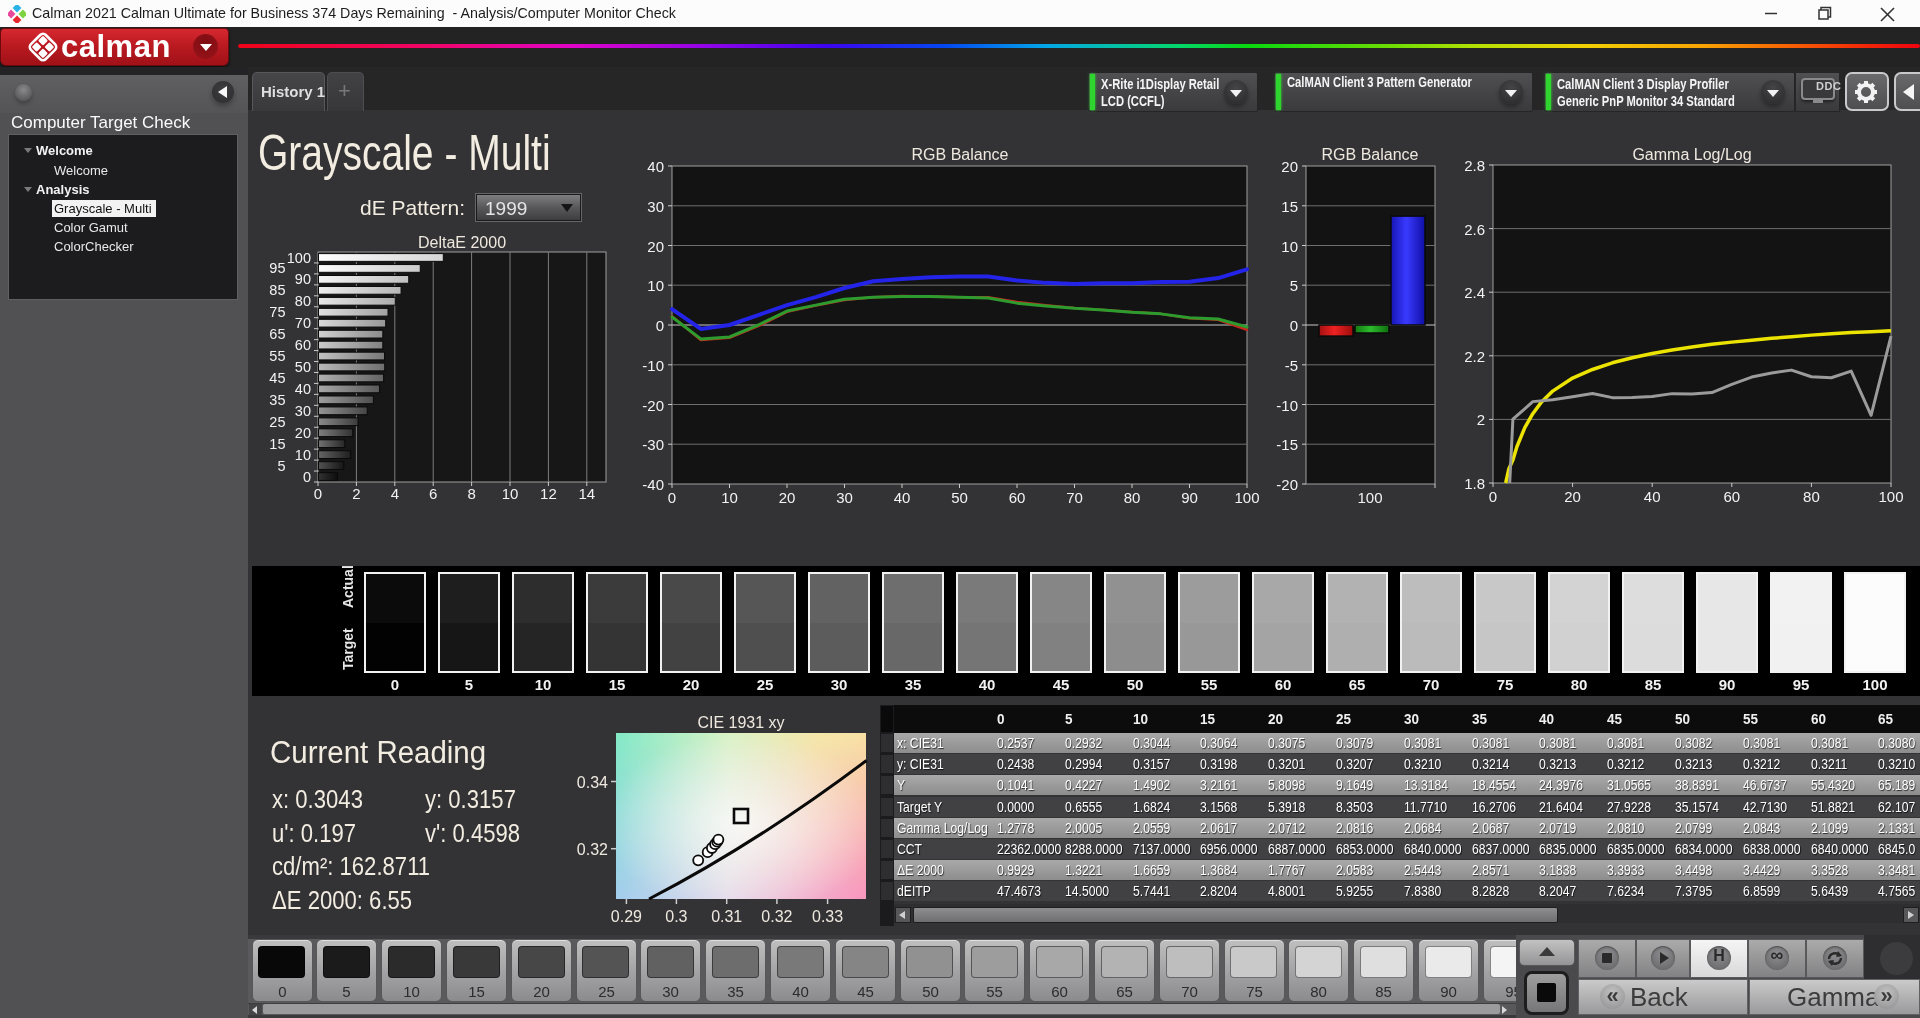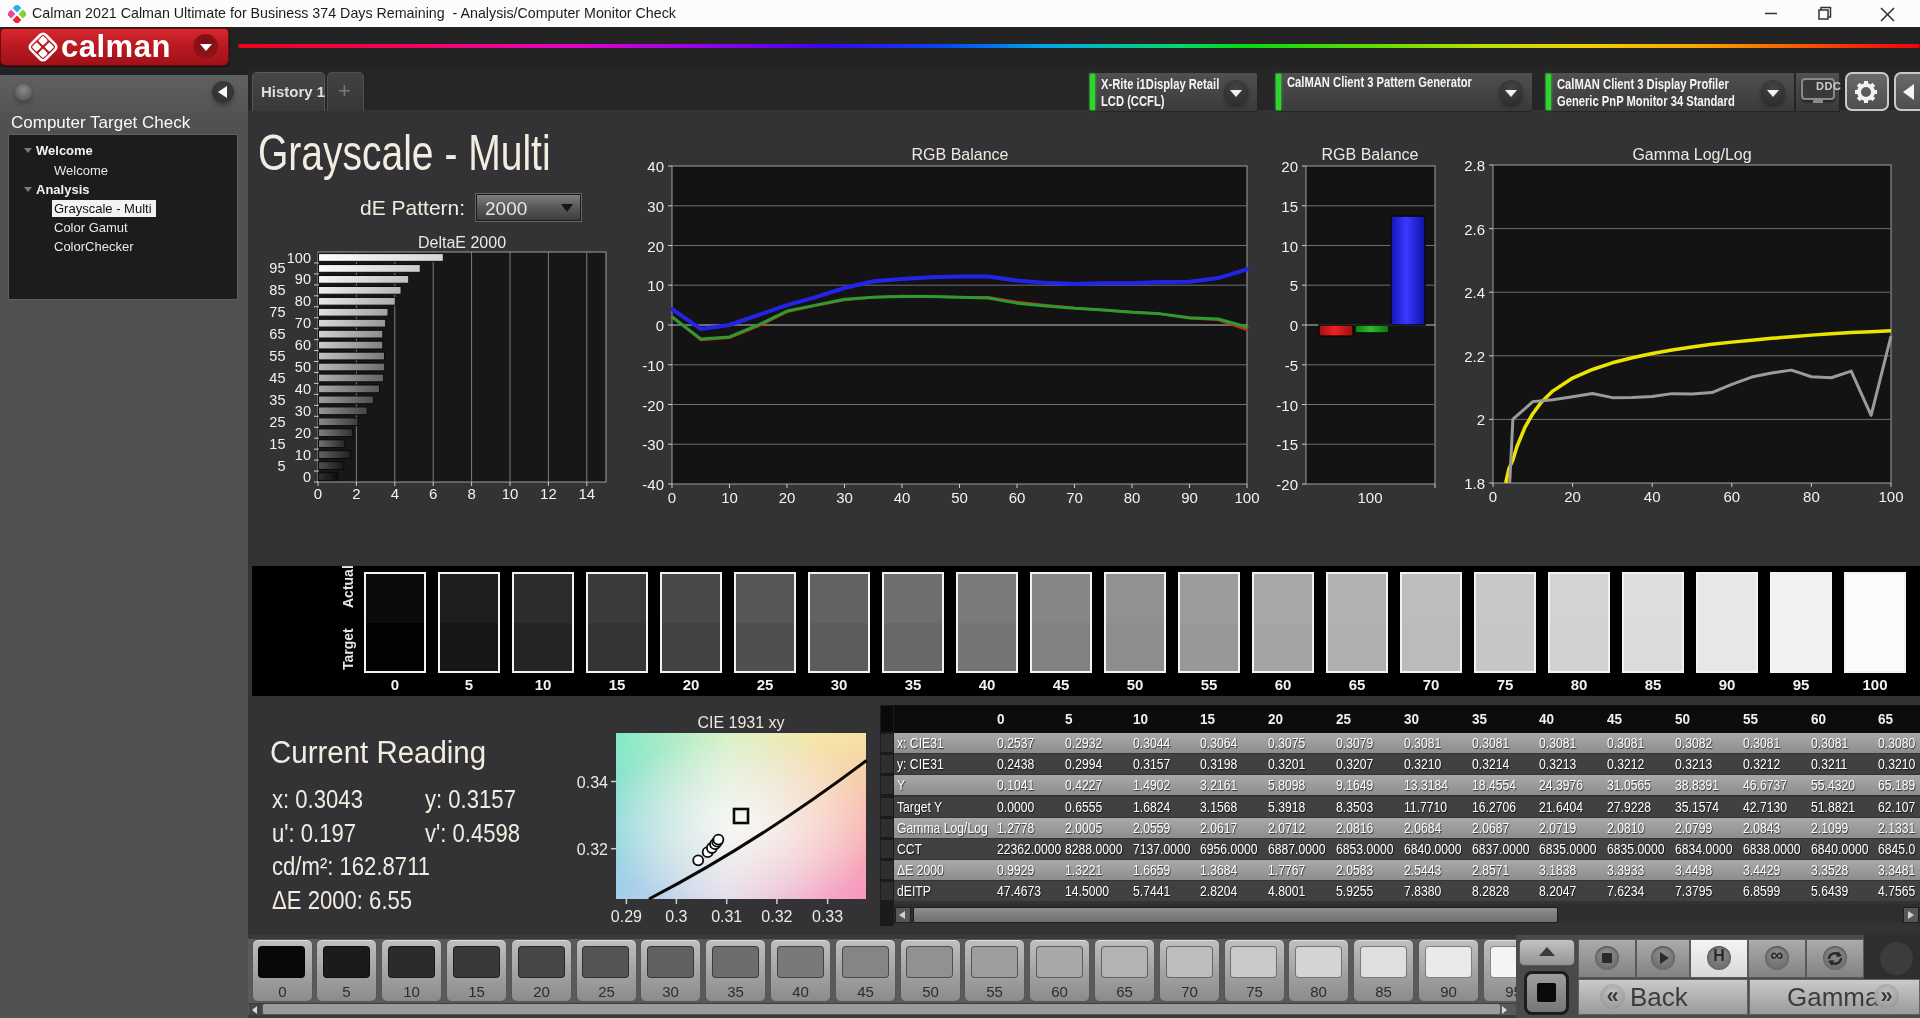--- a/index.html
+++ b/index.html
@@ -102,21 +102,21 @@
             <rect x="6" y="-2" width="5" height="4"></rect>
           </g>
         </g>
 </g>
     </svg>
 <div class="abs" style="left:1894px;top:72px;width:26px;height:39px;background:linear-gradient(#69696b,#4e4e50);border:2px solid #c9c9cb;border-radius:7px 0 0 7px;border-right:none;"></div>
 <div class="abs" style="left:1903px;top:84px;width:0;height:0;border-top:8px solid transparent;border-bottom:8px solid transparent;border-right:11px solid #f5f5f5;"></div>
 <div class="abs wt" style="left:258px;top:124px;font-size:50px;transform:scaleX(0.78);transform-origin:left top;">Grayscale - Multi</div>
 <div class="abs wt" style="left:360px;top:196px;font-size:21px;">dE Pattern:</div>
 <div class="abs" style="left:476px;top:194px;width:105px;height:27px;background:linear-gradient(#7e7e80,#58585a 50%,#3e3e40);border:1px solid #1a1a1c;outline:1px solid #666668;"></div>
-<div class="abs" style="left:485px;top:198px;font-size:19px;color:#e5e5e5;">2000</div>
+<div class="abs" style="left:485px;top:198px;font-size:19px;color:#e5e5e5;">1999</div>
 <div class="abs" style="left:561px;top:204px;width:0;height:0;border-left:6px solid transparent;border-right:6px solid transparent;border-top:8px solid #141414;"></div>
 <svg class="abs" style="left:254px;top:225px" width="400" height="300" viewBox="0 0 400 300">
 <defs>
 <linearGradient id="debar0" x1="0" y1="0" x2="1" y2="0">
           <stop offset="0" stop-color="#323232"></stop>
           <stop offset="1" stop-color="#0d0d0d"></stop>
         </linearGradient>
 <linearGradient id="debar1" x1="0" y1="0" x2="1" y2="0">
           <stop offset="0" stop-color="#525252"></stop>
           <stop offset="1" stop-color="#161616"></stop>

